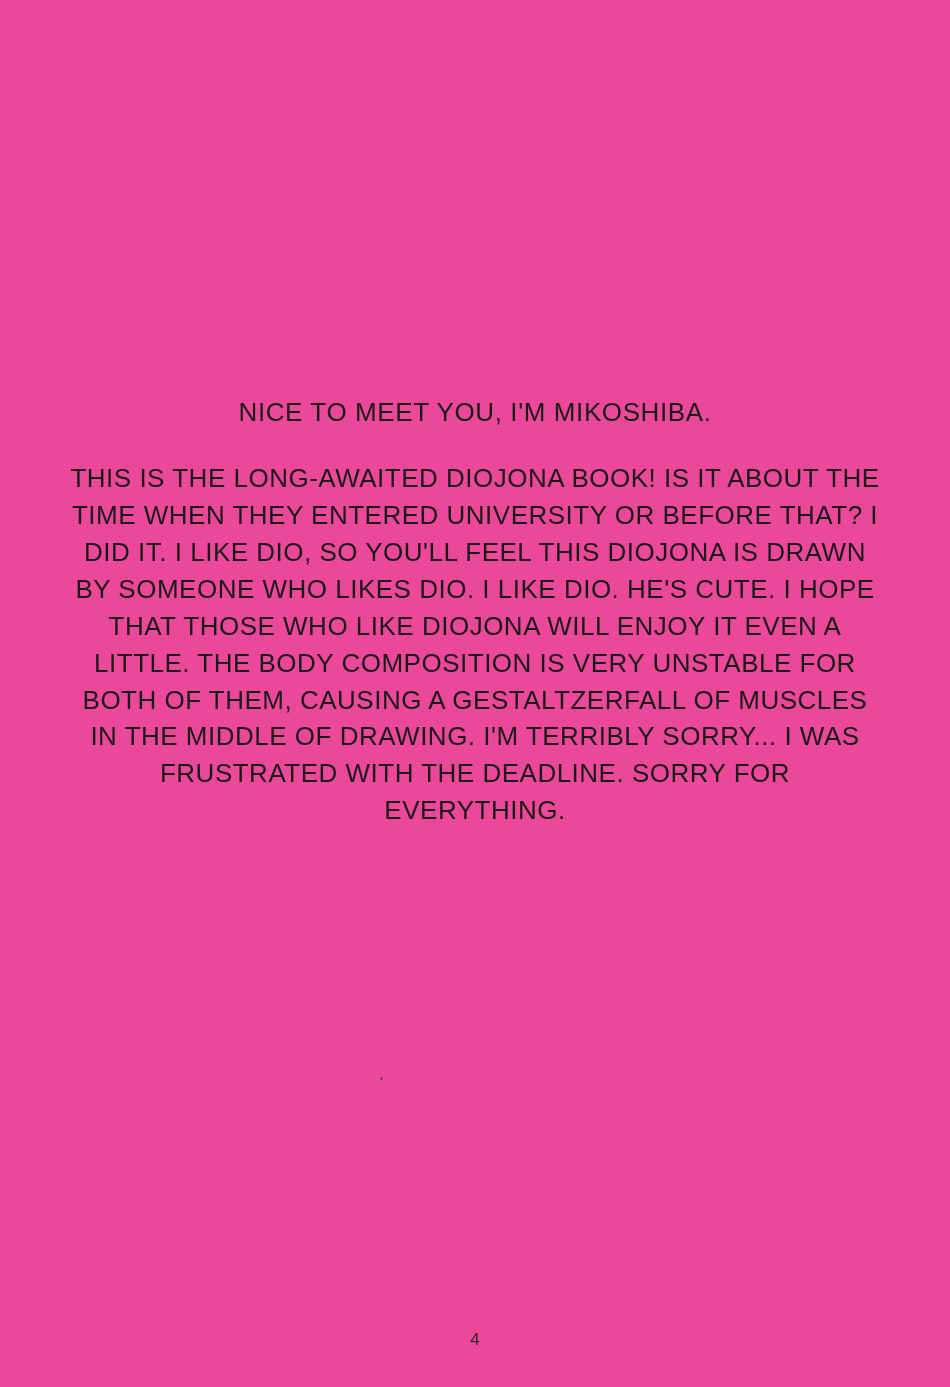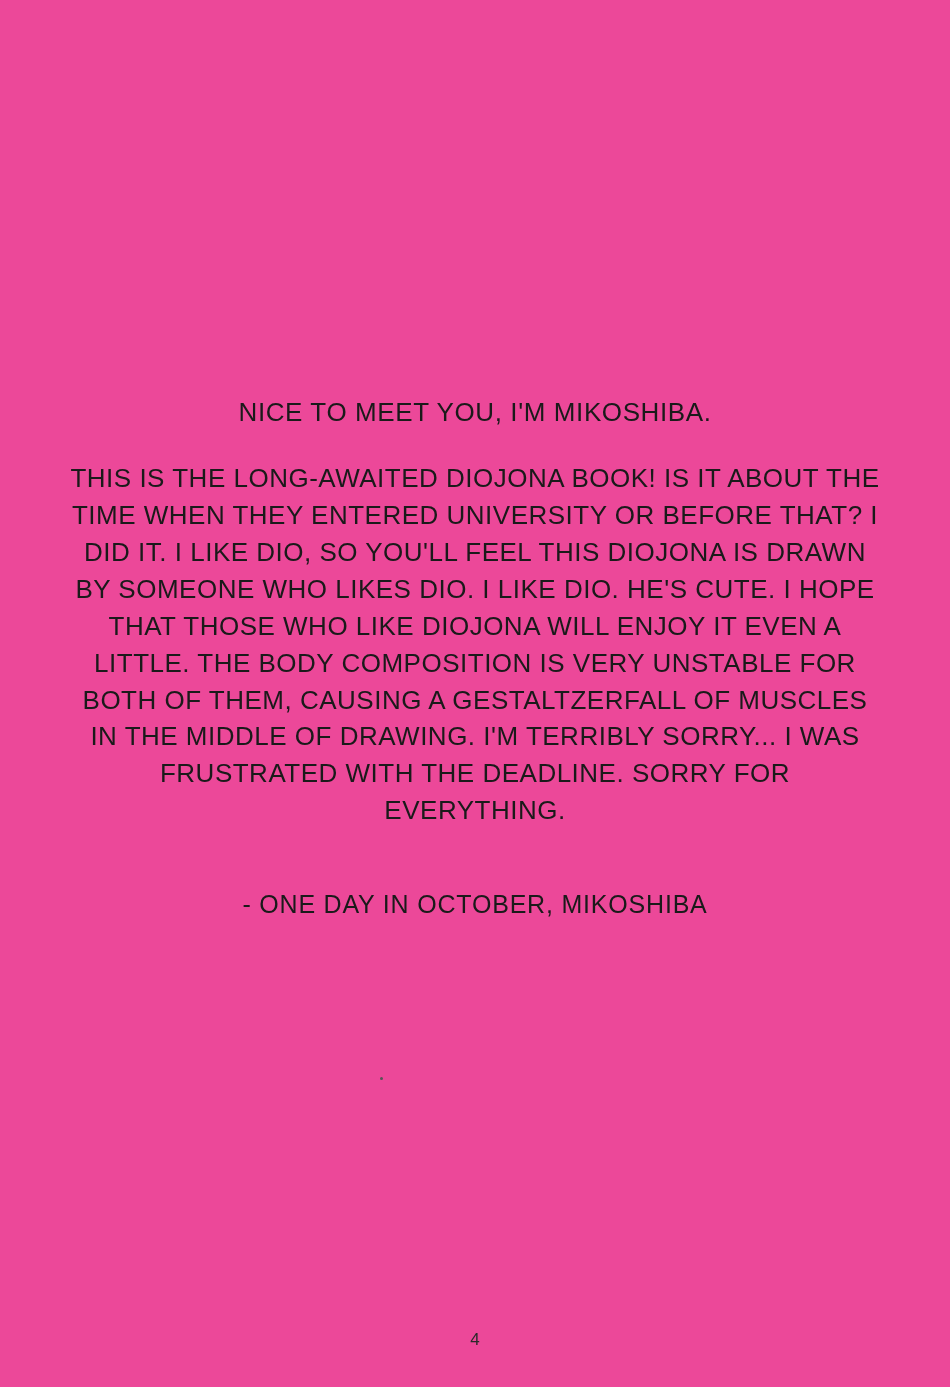--- a/index.html
+++ b/index.html
@@ -72,19 +72,18 @@
 </head>
 <body>
 
 <div class="page">
 
   <div class="afterword">
     <p class="greeting">NICE TO MEET YOU, I'M MIKOSHIBA.</p>
     <p class="body-text">THIS IS THE LONG-AWAITED DIOJONA BOOK! IS IT ABOUT THE TIME WHEN THEY ENTERED UNIVERSITY OR BEFORE THAT? I DID IT. I LIKE DIO, SO YOU'LL FEEL THIS DIOJONA IS DRAWN BY SOMEONE WHO LIKES DIO. I LIKE DIO. HE'S CUTE. I HOPE THAT THOSE WHO LIKE DIOJONA WILL ENJOY IT EVEN A LITTLE. THE BODY COMPOSITION IS VERY UNSTABLE FOR BOTH OF THEM, CAUSING A GESTALTZERFALL OF MUSCLES IN THE MIDDLE OF DRAWING. I'M TERRIBLY SORRY... I WAS FRUSTRATED WITH THE DEADLINE. SORRY FOR EVERYTHING.</p>
   </div>
 
-  <div class="signature">- ONE DAY IN OCTOBER, MIKOSHIBA</div>
 
   <div class="stray-dot"></div>
 
   <div class="page-number">4</div>
 
 </div>
 
 </body></html>

